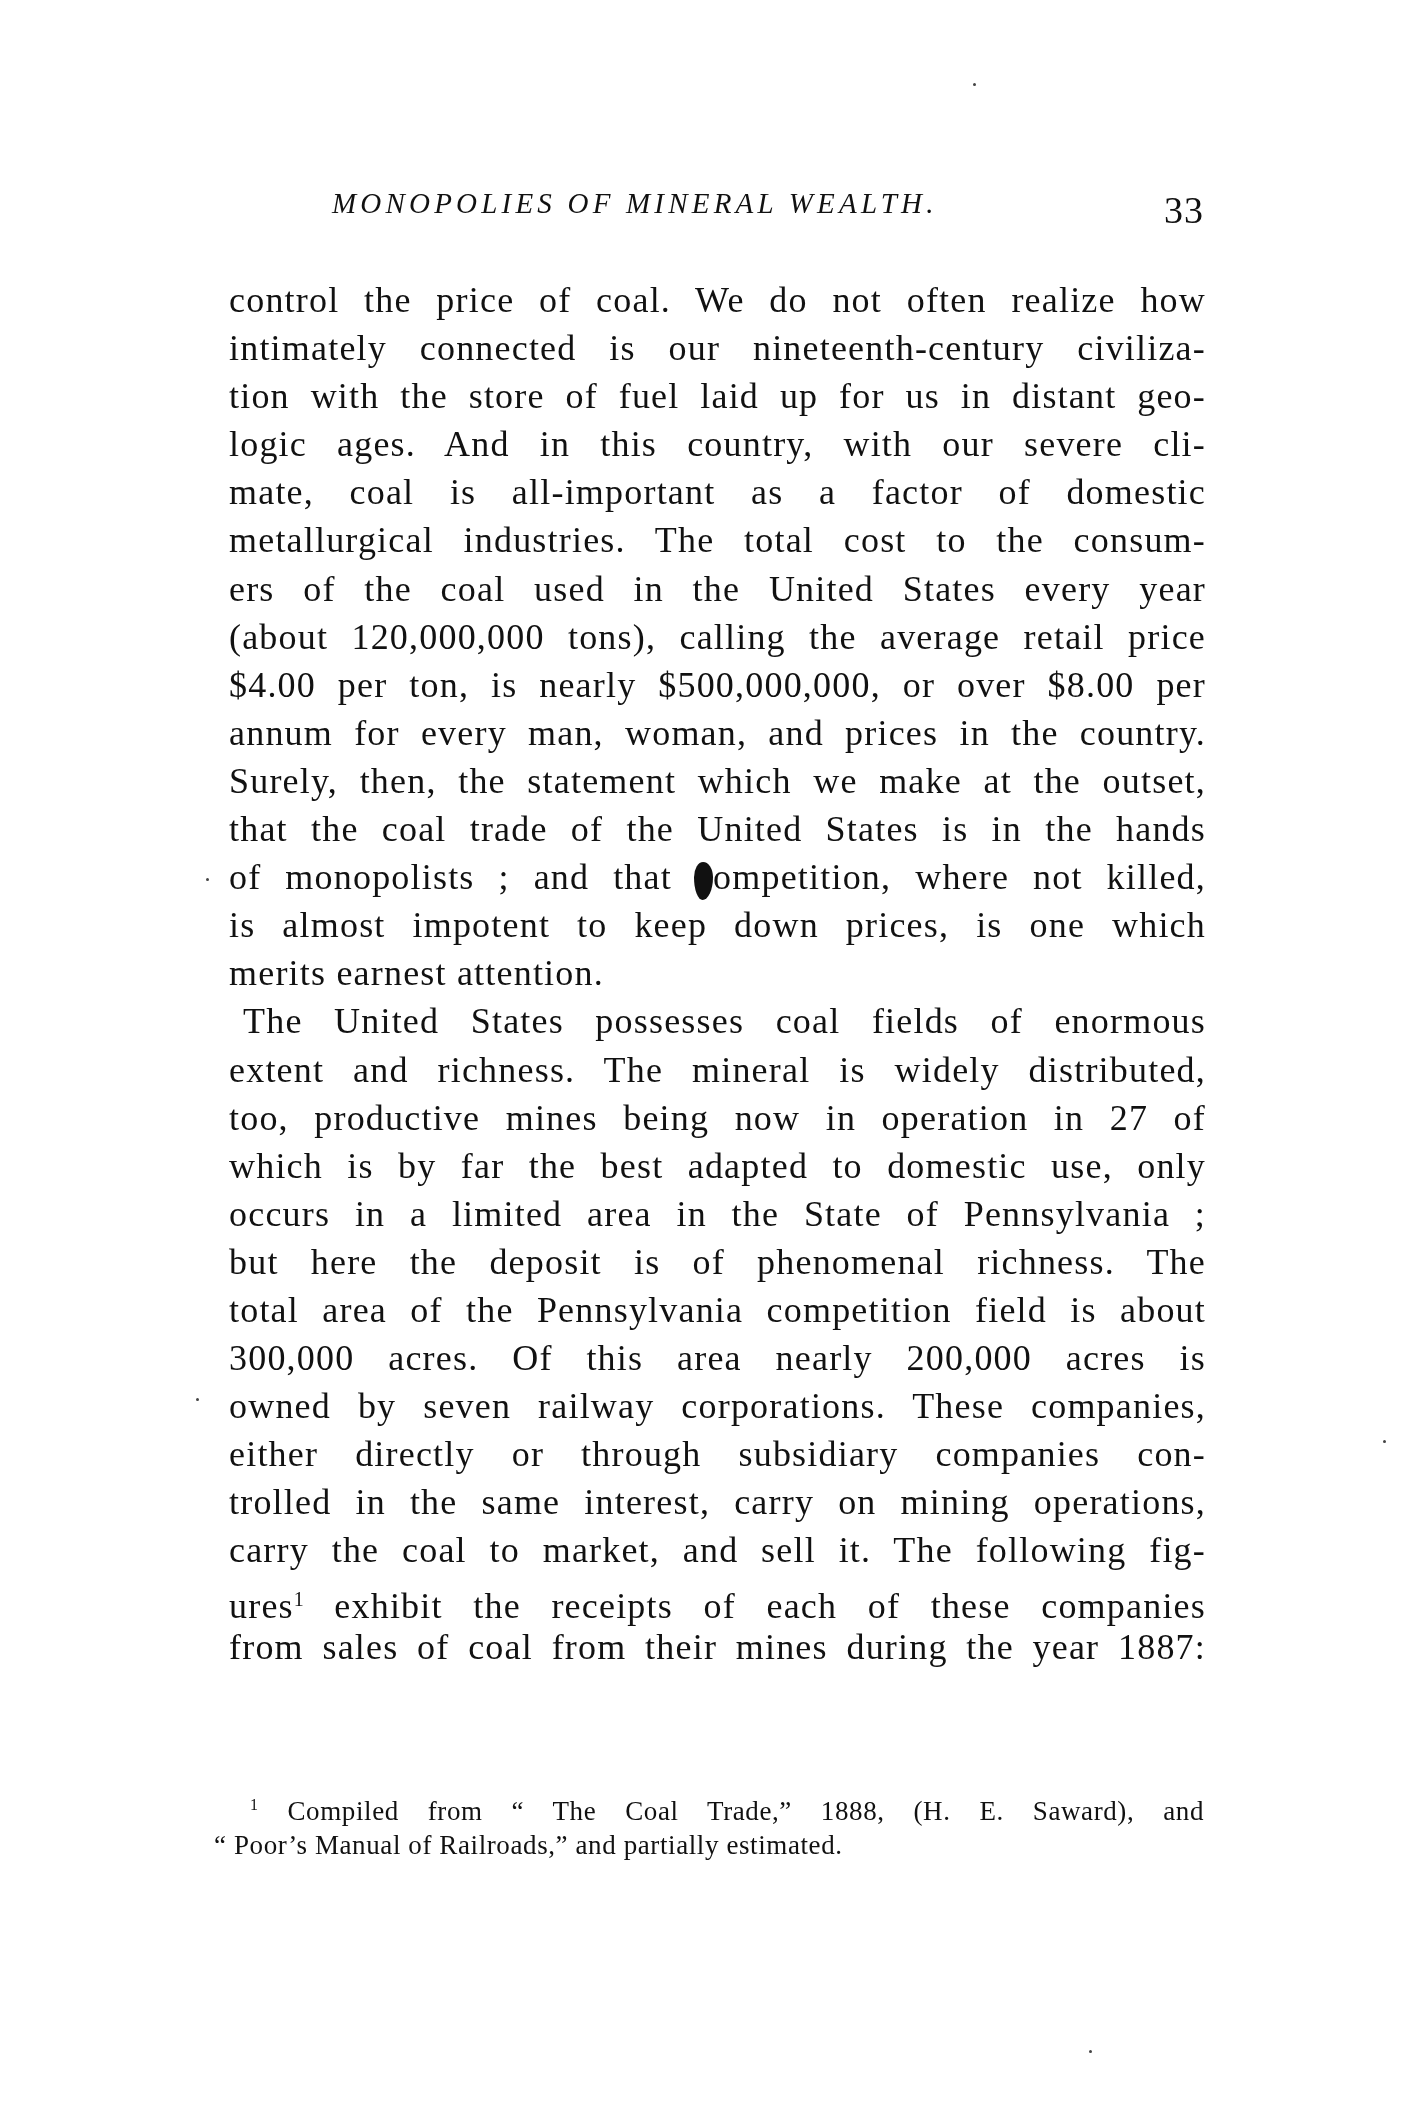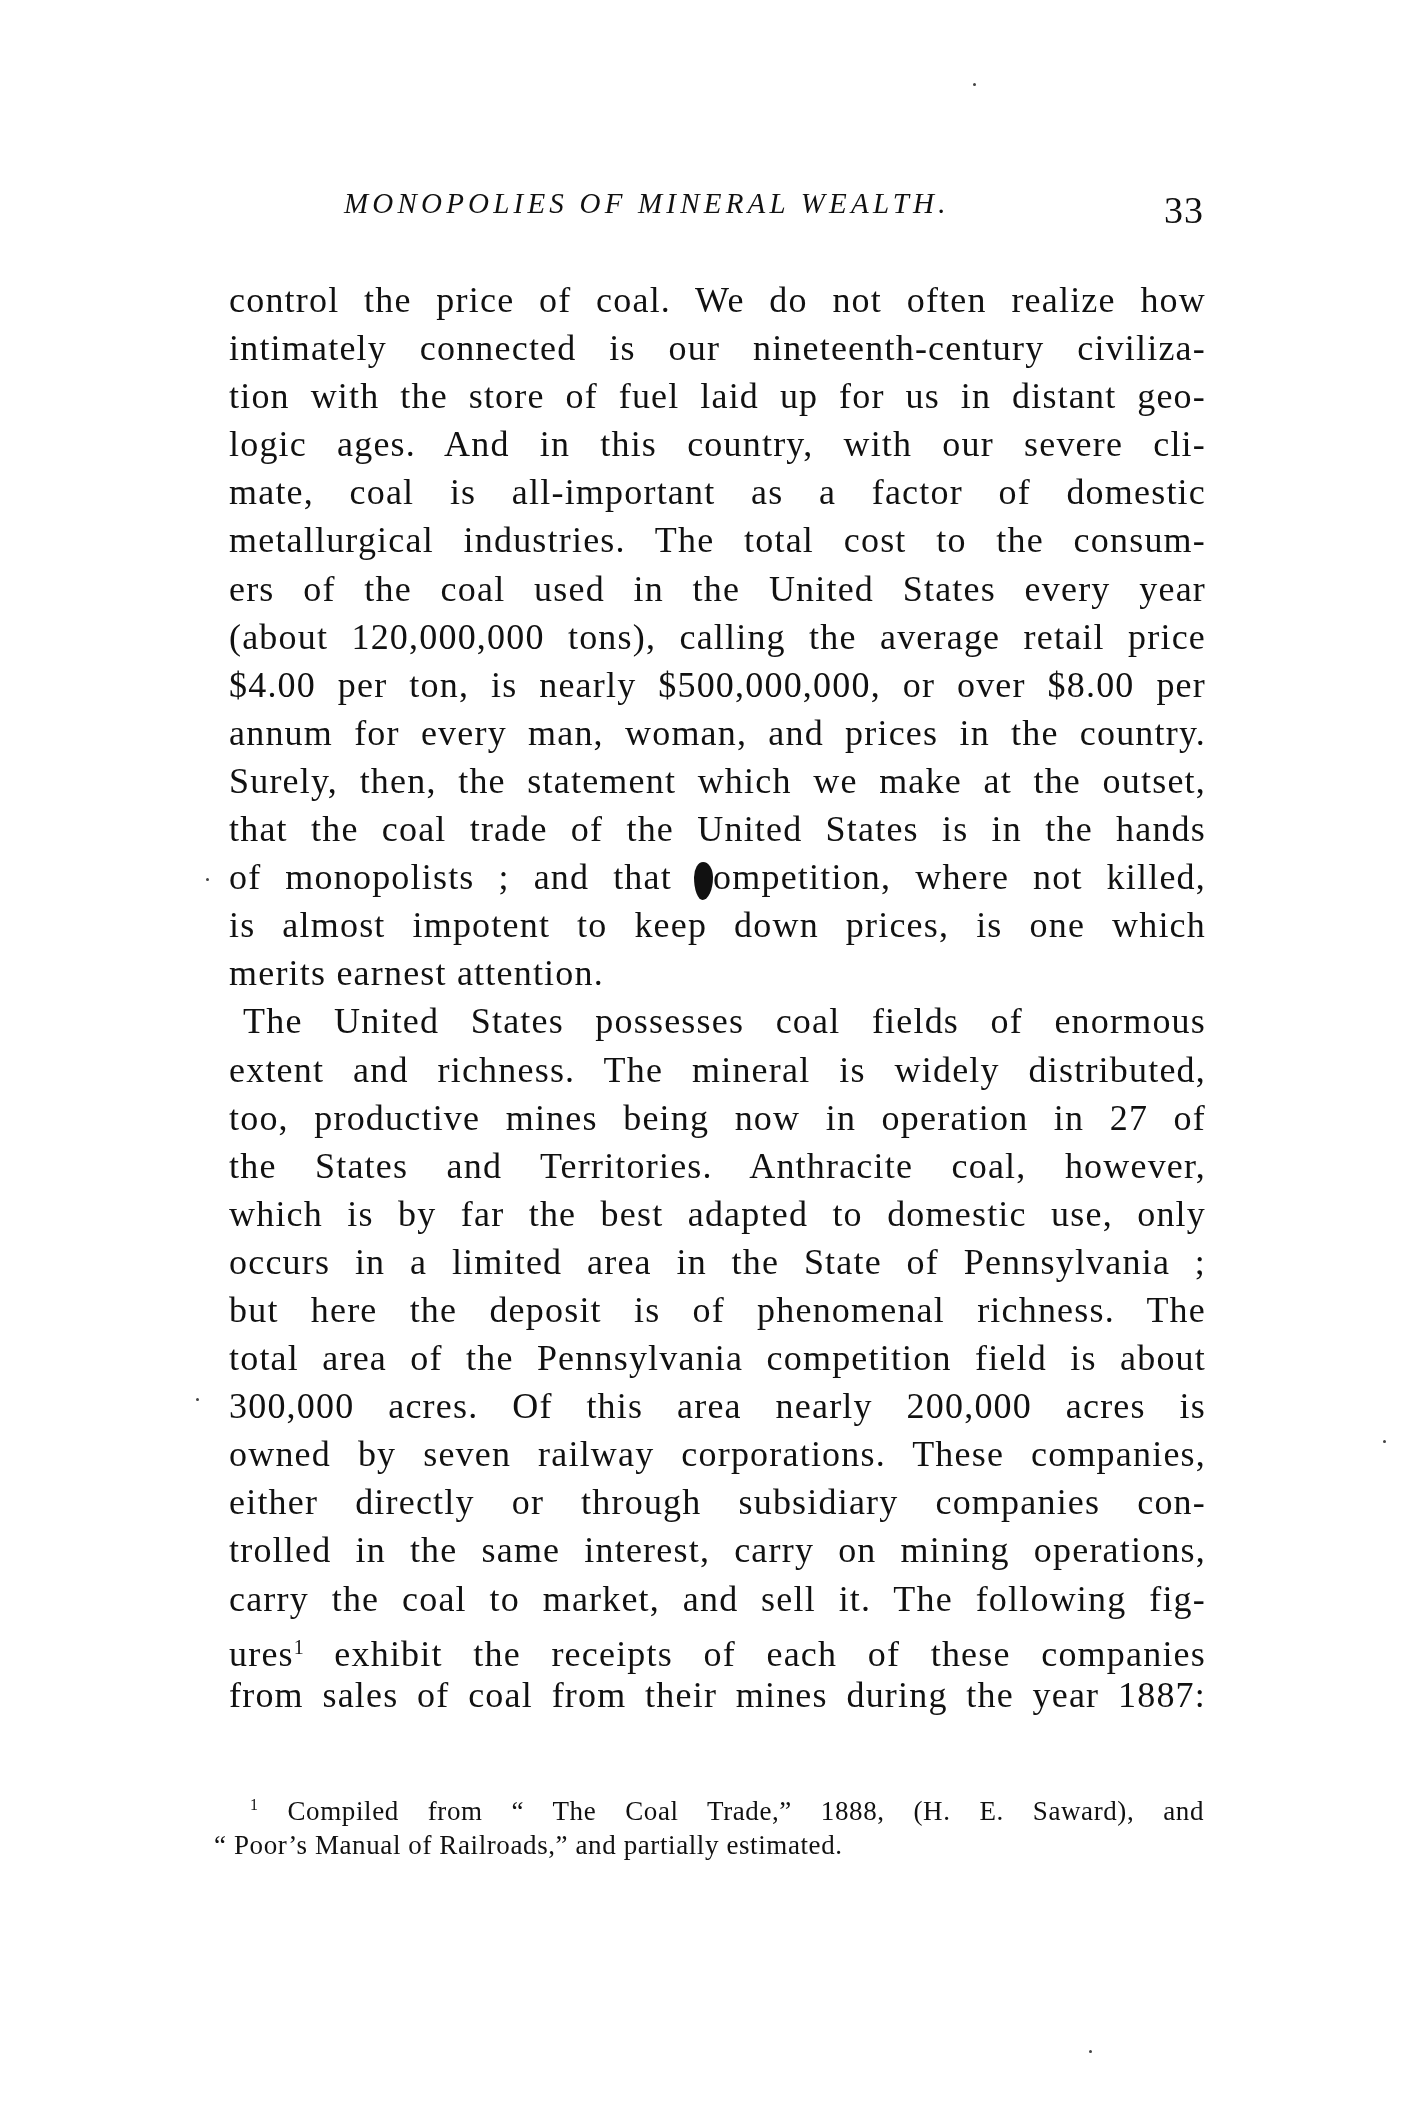--- a/index.html
+++ b/index.html
@@ -1,18 +1,18 @@
 <!DOCTYPE html>
 <html><head>
 <meta charset="utf-8">
 <style>
   html, body { margin: 0; padding: 0; background: #ffffff; }
   body { width: 1407px; height: 2127px; position: relative; overflow: hidden; color: #111111; font-family: "Liberation Serif", "DejaVu Serif", serif; }
   .page { position: absolute; left: 0; top: 0; width: 1407px; height: 2127px; background: #ffffff; }
-  .running-head { position: absolute; left: 344px; top: 186px; width: 730px; font-style: italic; font-size: 29px; letter-spacing: 4.2px; white-space: nowrap; line-height: 34px; }
+  .running-head { position: absolute; left: 332px; top: 186px; width: 730px; font-style: italic; font-size: 29px; letter-spacing: 4.2px; white-space: nowrap; line-height: 34px; }
   .page-number { position: absolute; left: 1164px; top: 190px; font-size: 38px; line-height: 40px; letter-spacing: 1px; }
   .body-text { position: absolute; left: 214px; top: 276px; width: 992px; }
   .line { display: block; height: 48.1px; line-height: 48.1px; font-size: 36px; letter-spacing: 1.2px; text-align: justify; text-align-last: justify; white-space: nowrap; overflow: visible; margin-left: 15px; }
   .line.last { text-align-last: left; }
   .line.indent { padding-left: 14px; }
   .sup { font-size: 20px; vertical-align: 12px; letter-spacing: 0; }
   .footnotes { position: absolute; left: 214px; top: 1785px; width: 990px; }
   .fn-line { display: block; height: 40px; line-height: 40px; font-size: 27px; letter-spacing: 0.6px; text-align: justify; text-align-last: justify; white-space: nowrap; }
   .fn-line.indent { padding-left: 36px; }
   .fn-line.last { text-align-last: left; }
@@ -42,21 +42,20 @@
     <span class="line">annum for every man, woman, and prices in the country.</span>
     <span class="line">Surely, then, the statement which we make at the outset,</span>
     <span class="line">that the coal trade of the United States is in the hands</span>
     <span class="line">of monopolists ; and that competition, where not killed,</span>
     <span class="line">is almost impotent to keep down prices, is one which</span>
     <span class="line last">merits earnest attention.</span>
 
     <span class="line indent">The United States possesses coal fields of enormous</span>
     <span class="line">extent and richness.  The mineral is widely distributed,</span>
     <span class="line">too, productive mines being now in operation in 27 of</span>
-    <span class="line">the States and Territories.  Anthracite coal, however,</span>
     <span class="line">which is by far the best adapted to domestic use, only</span>
     <span class="line">occurs in a limited area in the State of Pennsylvania ;</span>
     <span class="line">but here the deposit is of phenomenal richness.  The</span>
     <span class="line">total area of the Pennsylvania competition field is about</span>
     <span class="line">300,000 acres.  Of this area nearly 200,000 acres is</span>
     <span class="line">owned by seven railway corporations.  These companies,</span>
     <span class="line">either directly or through subsidiary companies con-</span>
     <span class="line">trolled in the same interest, carry on mining operations,</span>
     <span class="line">carry the coal to market, and sell it.  The following fig-</span>
     <span class="line"><span>ures</span><span class="sup">1</span> <span>exhibit the receipts of each of these companies</span></span>

